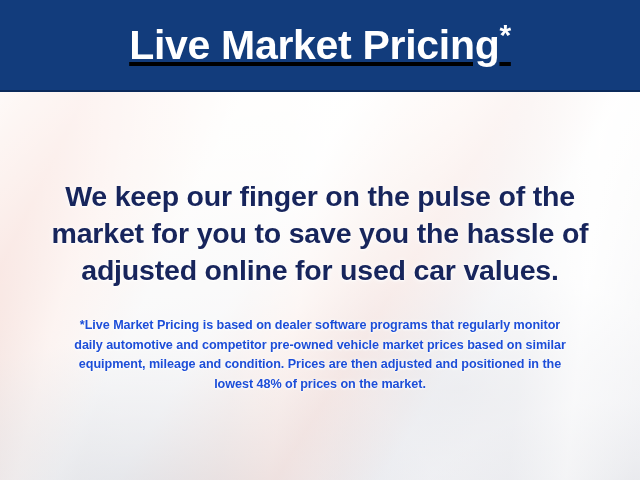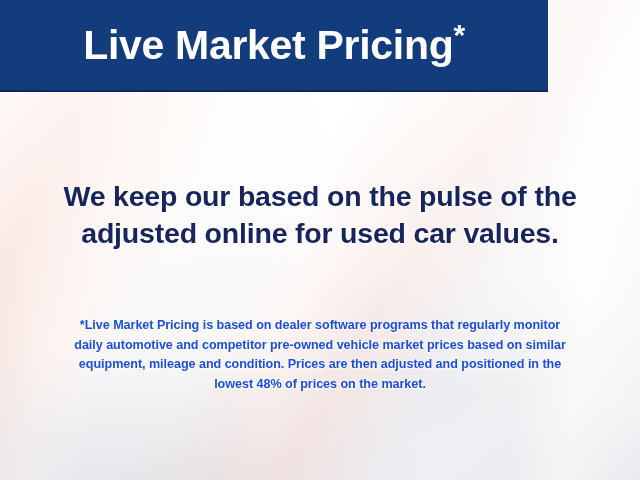--- a/index.html
+++ b/index.html
@@ -93,26 +93,27 @@
         rgba(255,255,255,0.80) 52%,
         rgba(255,255,255,0.72) 70%,
         rgba(255,255,255,0.66) 86%,
         rgba(255,255,255,0.70) 100%);
   }
 
   
   .header-bar {
     position:absolute;
     top:0; left:0;
-    width:548px; height:92px;
+    width:640px; height:92px;
     background:#123c7c;
     display:flex;
     align-items:center;
     justify-content:center;
     z-index:5;
+    text-decoration:underline;
   }
   .header-bar::after {
     content:"";
     position:absolute;
     left:0; right:0; bottom:0;
     height:2px;
     background:#0b2a5b;
   }
   .headline-title {
     color:#ffffff;
@@ -180,21 +181,22 @@
     <div class="layer bg-veil"></div>
   </div>
 
   <div class="header-bar">
     <div class="headline-title">
       <span>Live Market Pricing</span><span class="star">*</span>
     </div>
   </div>
 
   <div class="message">
-    <span class="line">We keep our based on the pulse of the</span>
+    <span class="line">We keep our finger on the pulse of the</span>
+    <span class="line">market for you to save you the hassle of</span>
     <span class="line">adjusted online for used car values.</span>
   </div>
 
   <div class="disclaimer">
     <span class="line">*Live Market Pricing is based on dealer software programs that regularly monitor</span>
     <span class="line">daily automotive and competitor pre-owned vehicle market prices based on similar</span>
     <span class="line">equipment, mileage and condition. Prices are then adjusted and positioned in the</span>
     <span class="line">lowest 48% of prices on the market.</span>
   </div>
 

